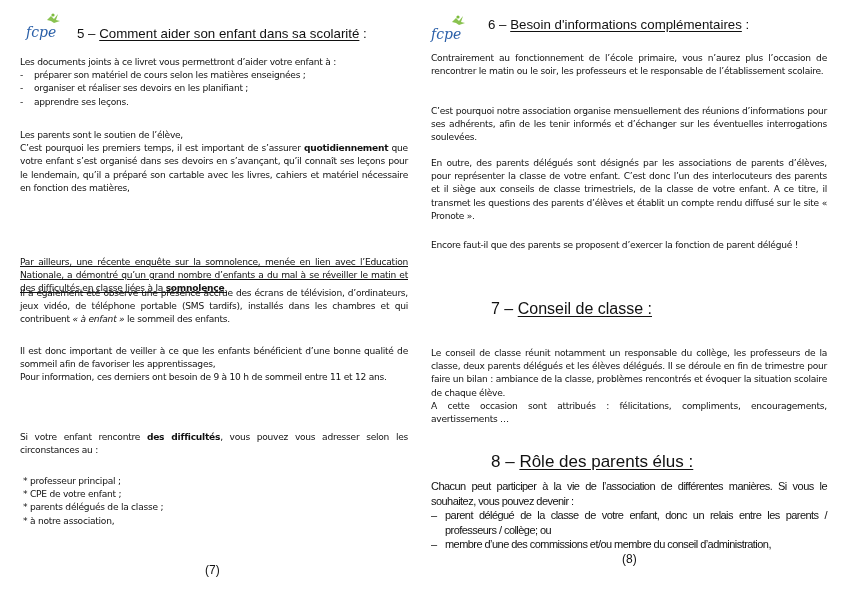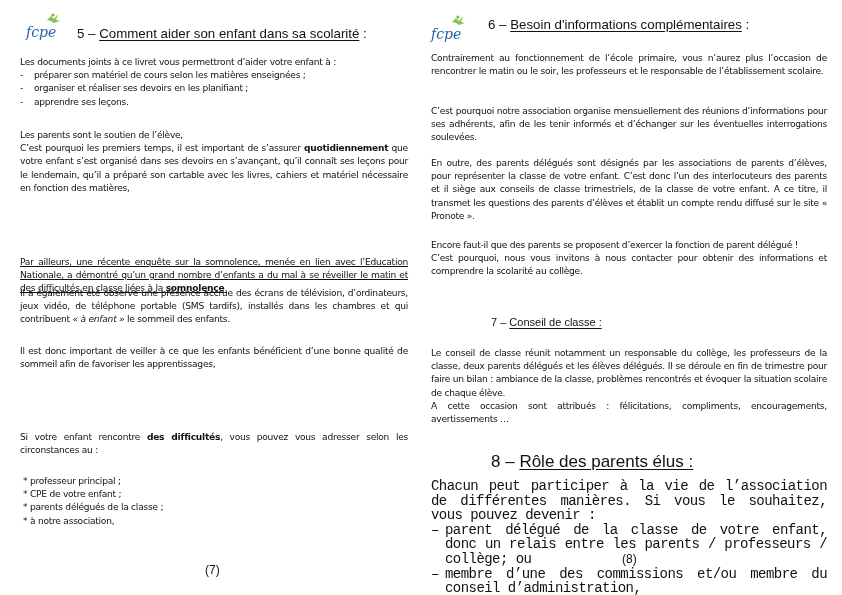--- a/index.html
+++ b/index.html
@@ -12,21 +12,21 @@
   .heading { position:absolute; font-family:"Liberation Sans", sans-serif; font-size:13.3px; color:#111; white-space:nowrap; }
   .heading u { text-decoration:underline; text-underline-offset:2px; }
   .logo { position:absolute; width:40px; height:32px; }
   .logo svg { width:40px; height:32px; }
   .ul-list { list-style:none; padding:0; margin:0; }
   .ul-list li { position:relative; padding-left:14px; }
   .ul-list li::before { content:"-"; position:absolute; left:0; }
   .star-list li { padding-left:0; }
   .star-list li::before { content:none; }
   .pnum { position:absolute; font-family:"Liberation Sans", sans-serif; font-size:12px; }
-  .mono { font-family:Liberation Mono, monospace; font-size:14px; line-height:14.6px; letter-spacing:-0.55px; }
+  .mono { font-family:Liberation Sans, sans-serif; font-size:11px; line-height:14.6px; letter-spacing:-0.55px; }
   .dash-list { list-style:none; padding:0; margin:0; }
   .dash-list li { position:relative; padding-left:14px; }
   .dash-list li::before { content:"–"; position:absolute; left:0; }
   b { font-weight:bold; }
 </style>
 </head>
 <body>
 
 <div class="col left">
   <div class="logo" style="left:3px; top:12px;">
@@ -58,20 +58,21 @@
 
   <div class="txt just" style="top:256px;text-decoration:underline;">
     <span>Par ailleurs, une récente enquête sur la somnolence, menée en lien avec l’Education Nationale, a démontré qu’un grand nombre d’enfants a du mal à se réveiller le matin et des difficultés en classe liées à la </span><b>somnolence</b><span>.</span>
   </div>
   <div class="txt just" style="top:287px;">
     <span>Il a également été observé une présence accrue des écrans de télévision, d’ordinateurs, jeux vidéo, de téléphone portable (SMS tardifs), installés dans les chambres et qui contribuent </span><i>« à enfant »</i><span> le sommeil des enfants.</span>
   </div>
 
   <div class="txt just" style="top:345px;">
     <div>Il est donc important de veiller à ce que les enfants bénéficient d’une bonne qualité de sommeil afin de favoriser les apprentissages,</div>
+    <div>Pour information, ces derniers ont besoin de 9  à 10  h de sommeil entre 11 et 12 ans.</div>
   </div>
 
   <div class="txt just" style="top:431px;">
     <span>Si votre enfant rencontre </span><b>des  difficultés</b><span>, vous  pouvez vous adresser selon  les circonstances  au :</span>
   </div>
 
   <ul class="txt ul-list star-list" style="top:475px; left:3px;">
     <li>* professeur principal ;</li>
     <li>* CPE de votre enfant ;</li>
     <li>* parents délégués de la classe ;</li>
@@ -93,24 +94,23 @@
     <span>6 –</span>
     <u>Besoin d'informations complémentaires</u>
     <span>:</span>
   </div>
 
   <div class="txt just" style="top:52px;">Contrairement au fonctionnement de l’école primaire, vous n’aurez plus l’occasion de rencontrer le matin ou le soir, les professeurs et le responsable de l’établissement scolaire.</div>
   <div class="txt just" style="top:105px;">C’est pourquoi notre association organise mensuellement des réunions d’informations pour ses adhérents, afin de les tenir informés et d’échanger sur les éventuelles interrogations soulevées.</div>
   <div class="txt just" style="top:157px;">En outre, des parents délégués sont désignés par les associations de parents d’élèves, pour représenter la classe de votre enfant. C’est donc l’un des interlocuteurs des parents et il siège aux conseils de classe trimestriels, de la classe de votre enfant. A ce titre, il transmet les questions des parents d’élèves et établit un compte rendu diffusé sur le site « Pronote ».</div>
   <div class="txt just" style="top:239px;">
     <div>Encore faut-il que des parents se proposent d’exercer la fonction de parent délégué !</div>
-    <div>C’est pourquoi, nous vous invitons à nous contacter pour obtenir des informations et comprendre la scolarité au collège.</div>
   </div>
 
-  <div class="heading" style="left:60px; top:316px; font-size:11px;">
+  <div class="heading" style="left:60px; top:300px; font-size:16px;">
     <span>7 –</span>
     <u>Conseil de classe :</u>
   </div>
 
   <div class="txt just" style="top:347px;">
     <div>Le conseil de classe réunit notamment un responsable du collège, les professeurs de la classe, deux parents délégués et les élèves délégués. Il se déroule en fin de trimestre pour faire un bilan : ambiance de la classe, problèmes rencontrés et évoquer la situation scolaire de chaque élève.</div>
     <div>A cette occasion sont attribués : félicitations, compliments, encouragements, avertissements …</div>
   </div>
 
   <div class="heading" style="left:60px; top:452px; font-size:17px;">

